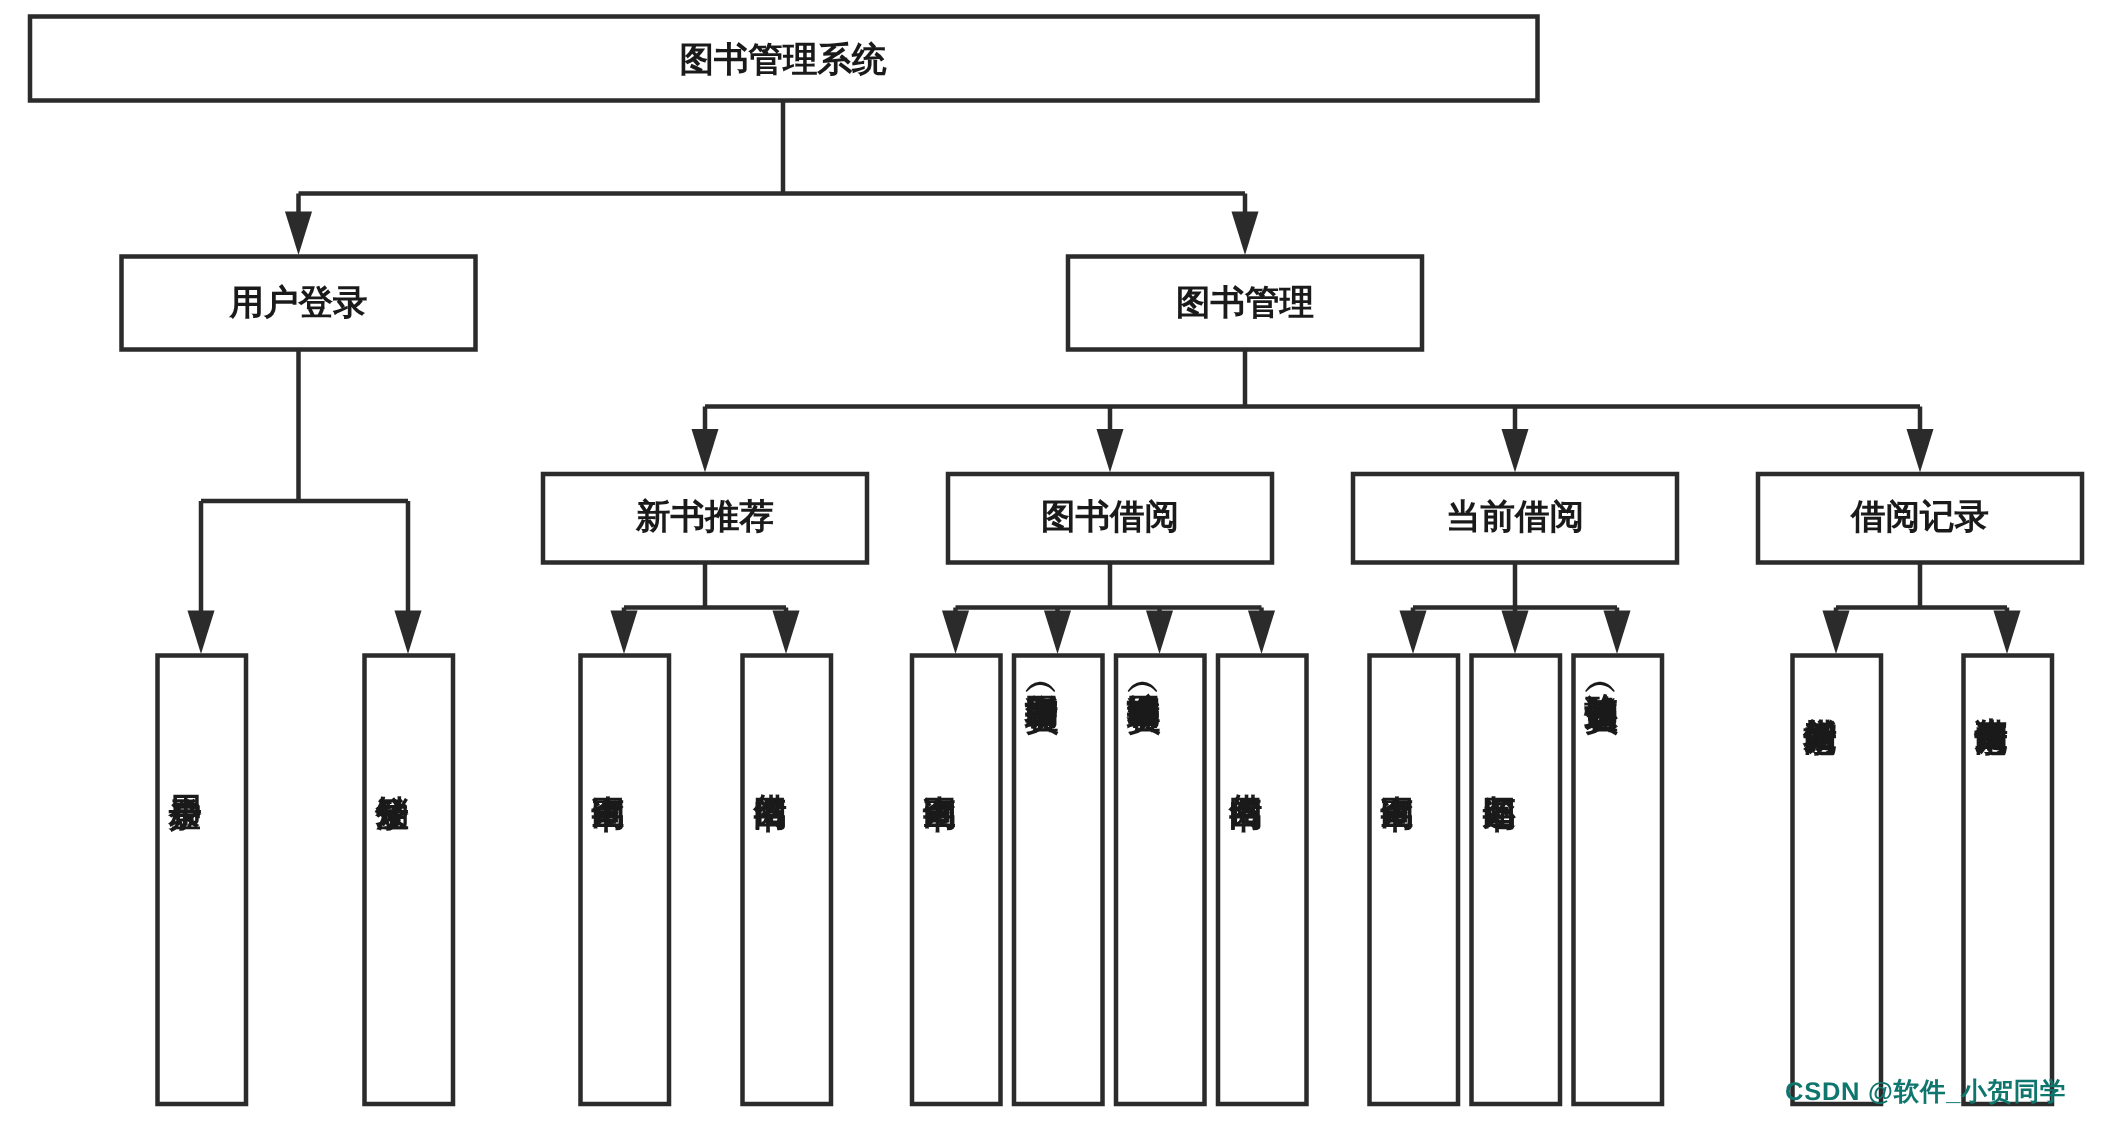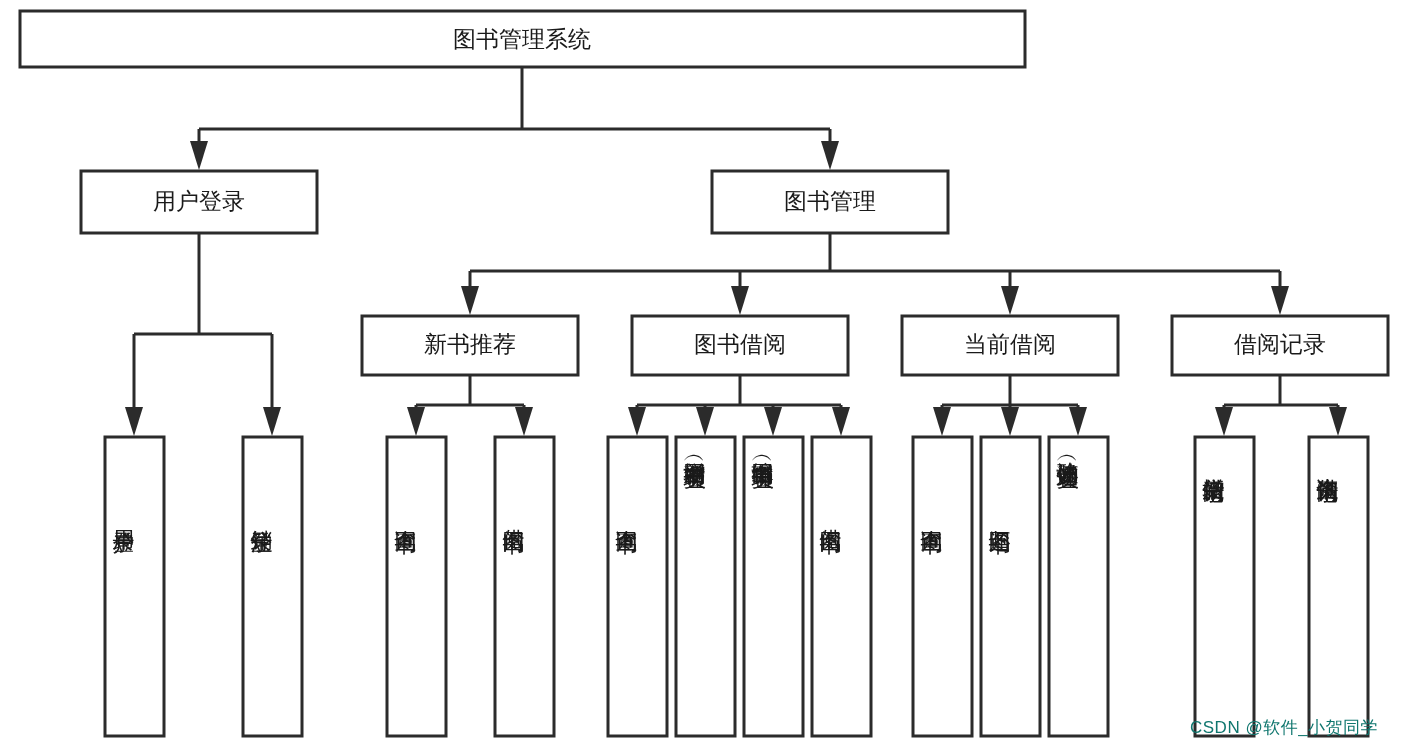--- a/index.html
+++ b/index.html
@@ -12,20 +12,21 @@
     height: 747px;
     font-family: "Liberation Sans", "DejaVu Sans", sans-serif;
     overflow: hidden;
     position: relative;
   }
   #diagram-root {
     position: relative;
     width: 1405px;
     height: 747px;
     background: #ffffff;
+    font-weight: bold;
   }
   svg.diagram-svg {
     position: absolute;
     left: 0;
     top: 0;
     width: 1405px;
     height: 747px;
     display: block;
   }
   .node-rect {

